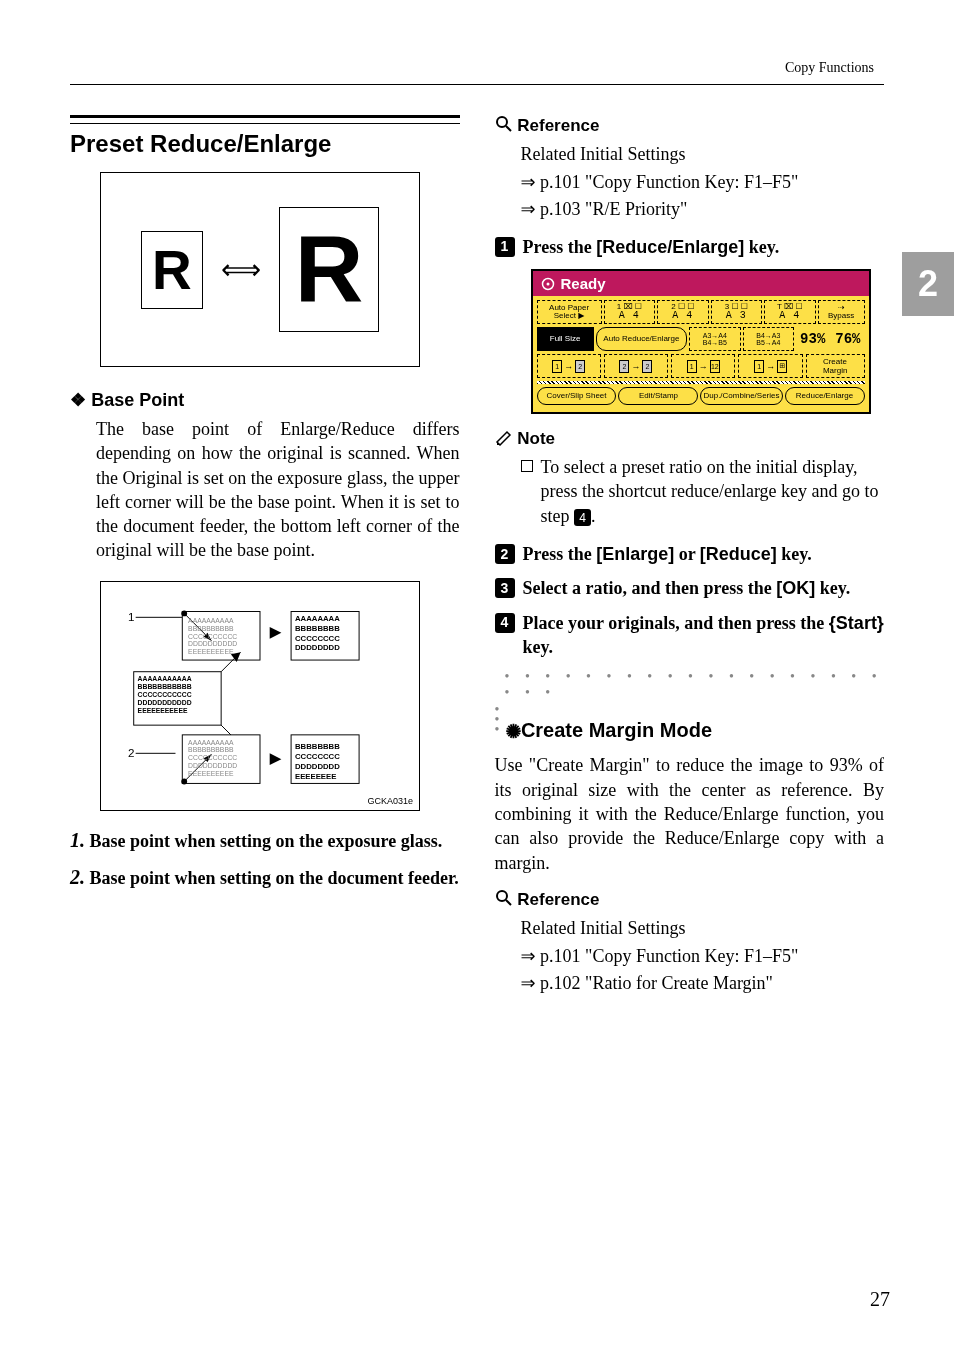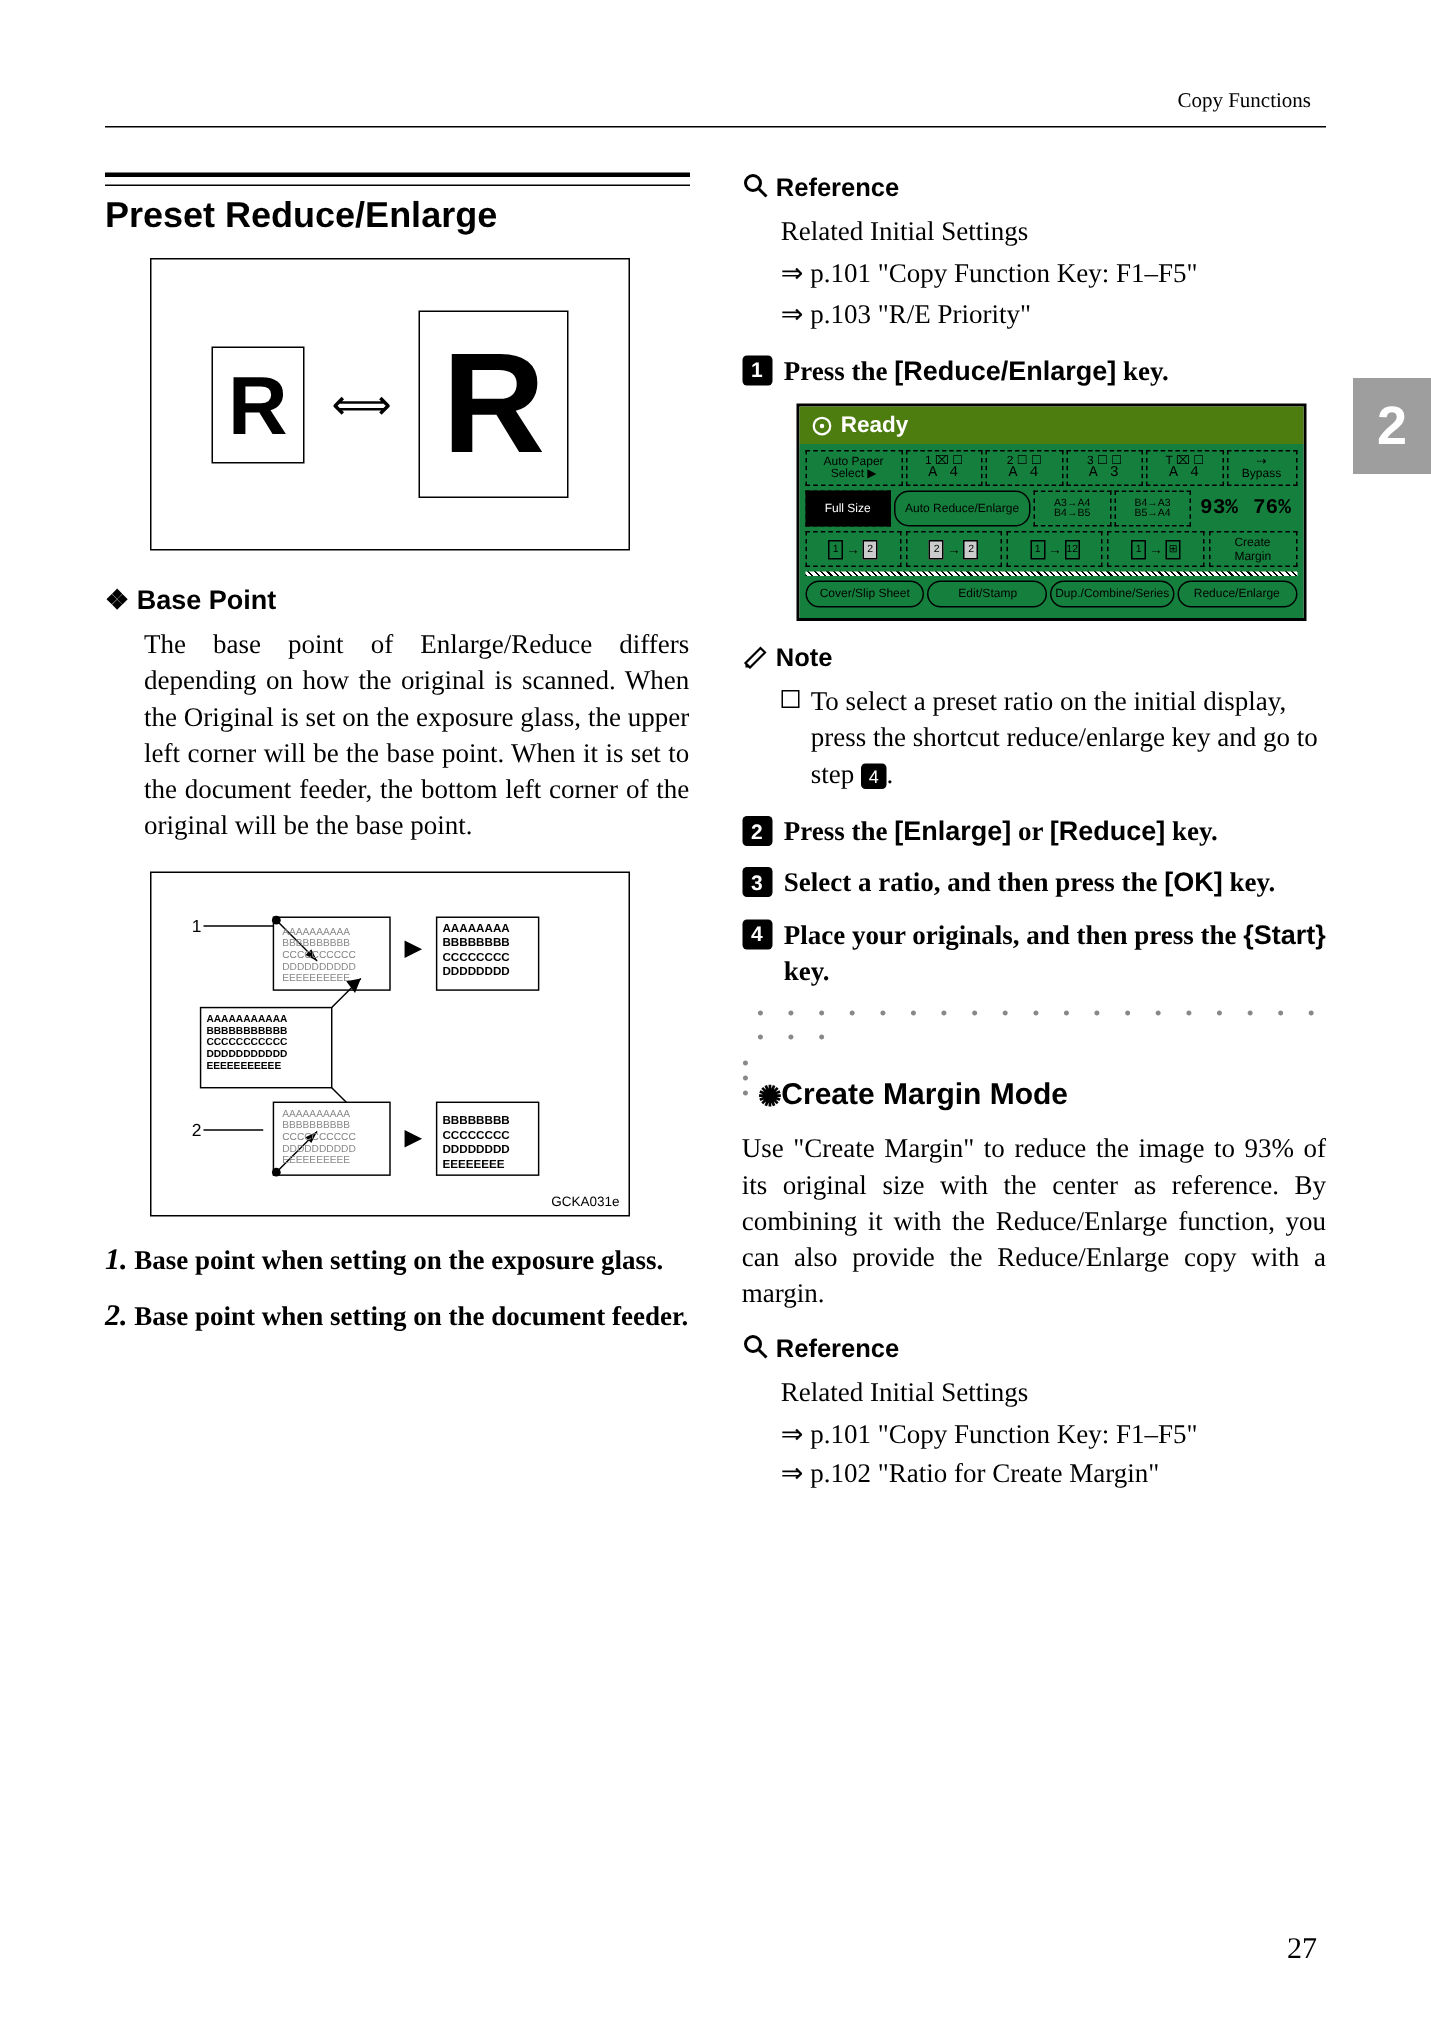--- a/index.html
+++ b/index.html
@@ -233,43 +233,43 @@
     font-family: Arial, sans-serif;
     font-size: 36px;
     font-weight: bold;
     display: flex;
     align-items: center;
     justify-content: center;
   }
   .page-num {
     position: absolute;
     bottom: 40px;
-    right: 76px;
+    right: 64px;
     font-size: 20px;
   }
   
   .lcd {
     width: 340px;
     margin: 6px 0 14px 36px;
     border: 2px solid #000;
     background: #fff;
     font-family: Arial, Helvetica, sans-serif;
   }
   .lcd-top {
-    background: #4d7c0f;
+    background: #be185d;
     color: #fff;
     font-weight: bold;
     font-size: 15px;
     padding: 4px 8px;
     display: flex;
     align-items: center;
     gap: 6px;
   }
   .lcd-body {
-    background: #15803d;
+    background: #fde047;
     padding: 4px;
   }
   .lcd-row {
     display: flex;
     gap: 2px;
     margin-bottom: 3px;
   }
   .lcd-btn {
     border: 1px dashed #000;
     font-size: 8px;

